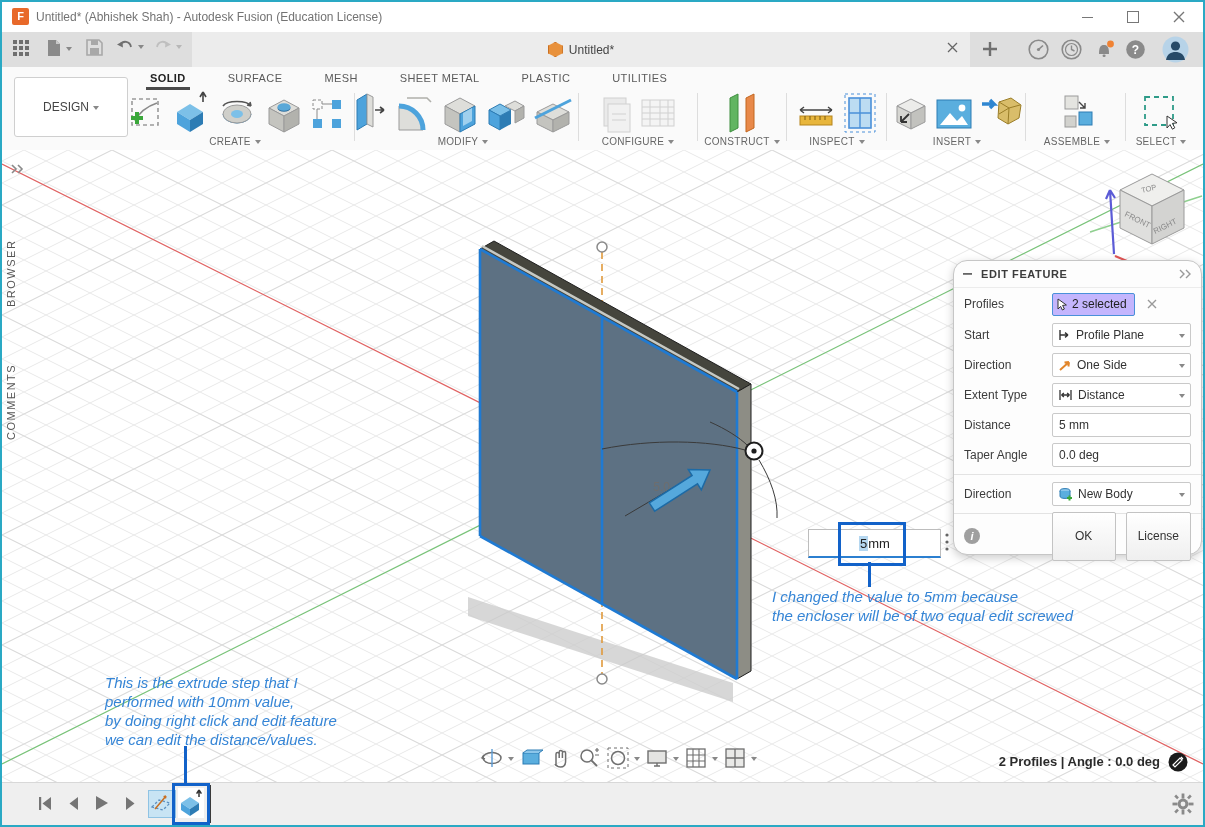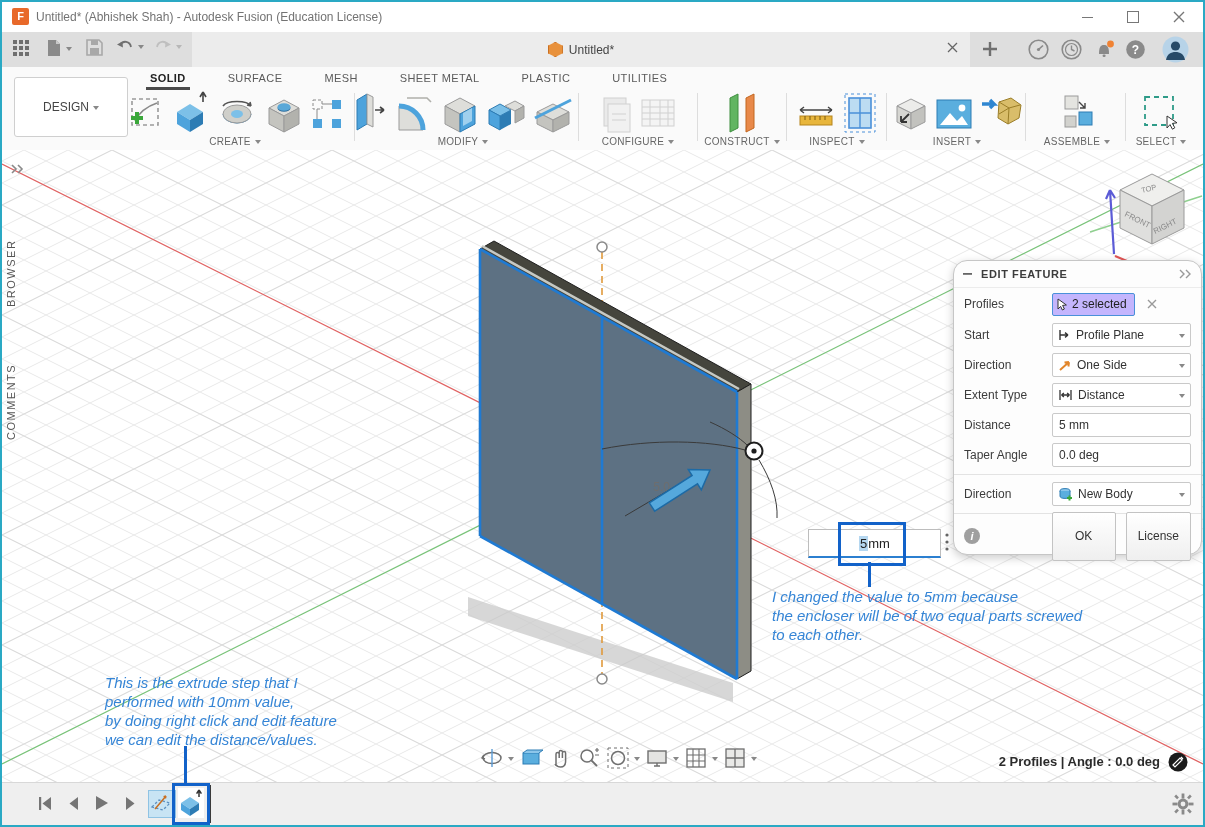--- a/index.html
+++ b/index.html
@@ -496,22 +496,21 @@
         <circle cx="3" cy="3" r="1.6" fill="#666"></circle>
         <circle cx="3" cy="10" r="1.6" fill="#666"></circle>
         <circle cx="3" cy="17" r="1.6" fill="#666"></circle>
       </svg>
 
     
     <div class="callout-rect" style="left:836px;top:372px;width:62px;height:38px"></div>
     <div class="callout-line" style="left:866px;top:412px;height:25px"></div>
     <div class="annot" style="left:770px;top:437px">
       <div>I changed the value to 5mm because</div>
-      <div>the encloser will be of two equal parts screwed</div>
-      <div>to each other.</div>
+      <div>the encloser will be of two equal edit screwed</div>
     </div>
 
     
     <div class="annot" style="left:103px;top:523px">
       <div>This is the extrude step that I</div>
       <div>performed with 10mm value,</div>
       <div>by doing right click and edit feature</div>
       <div>we can edit the distance/values.</div>
     </div>
 

